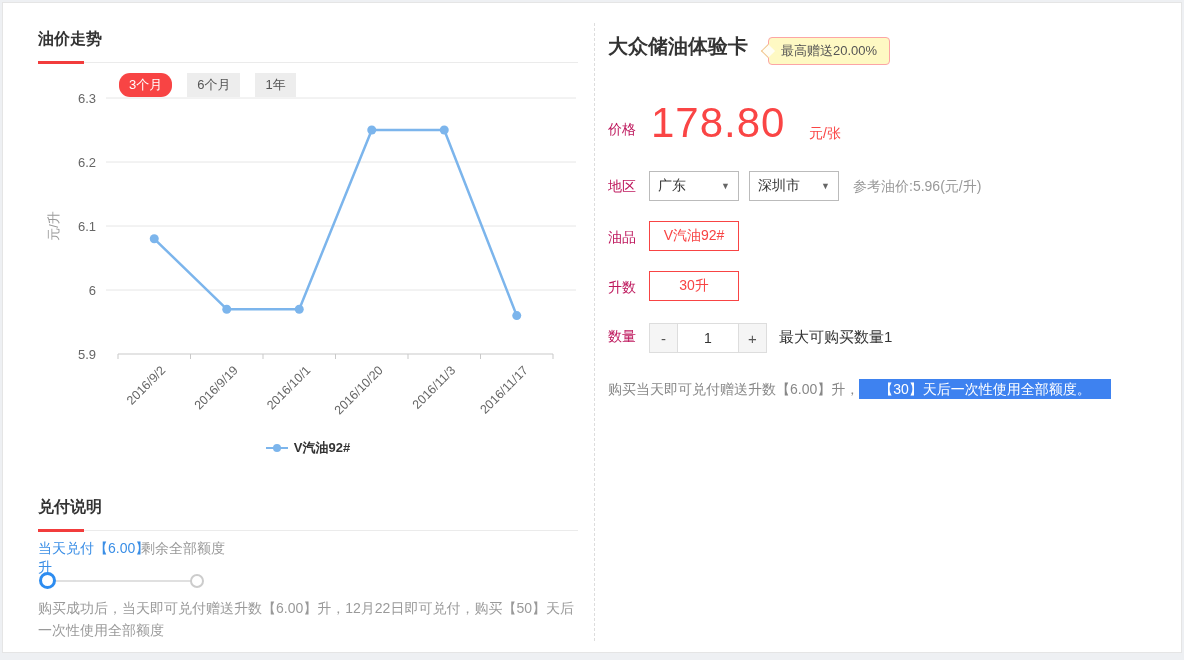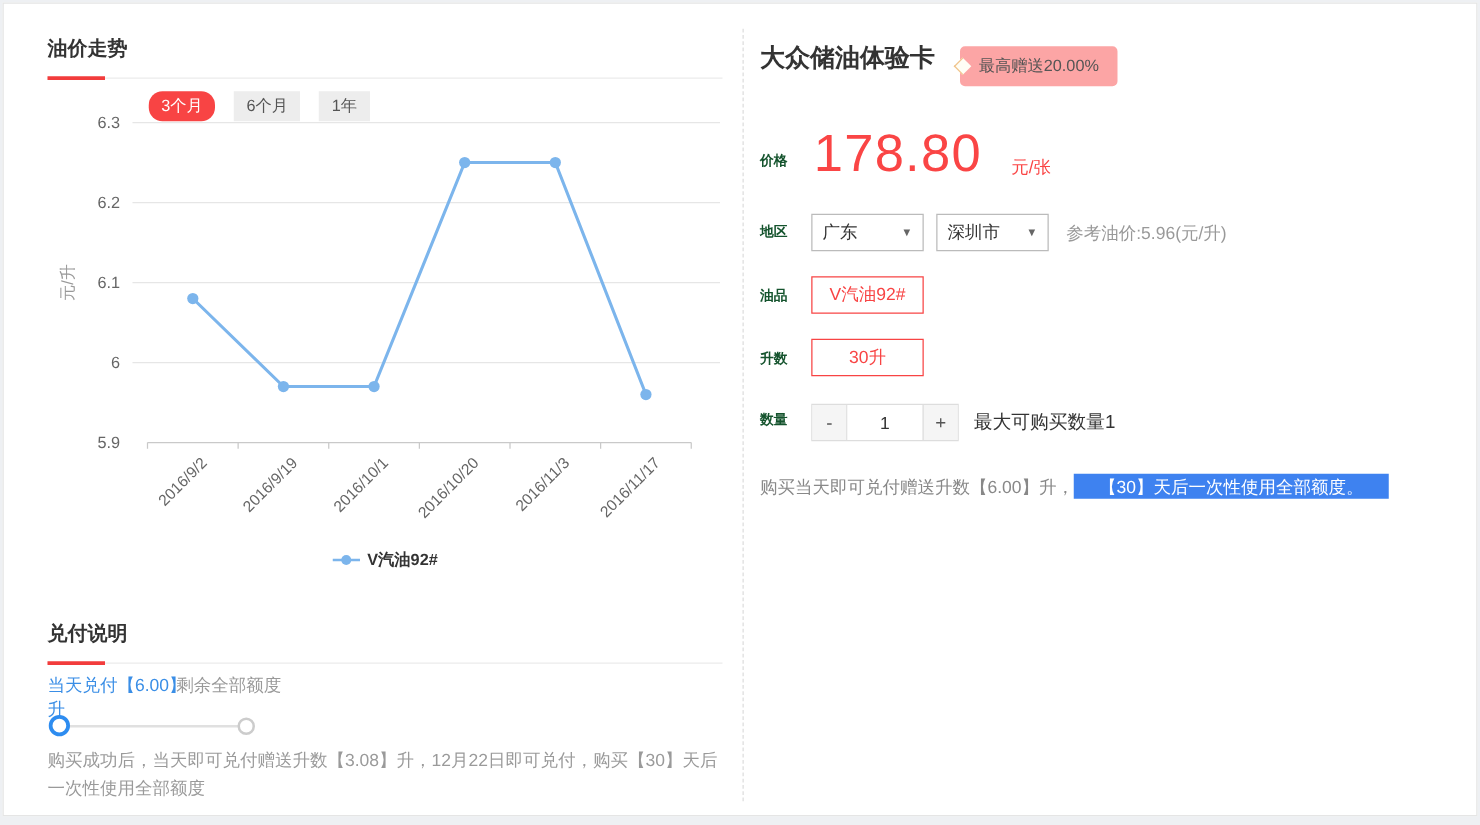--- a/index.html
+++ b/index.html
@@ -37,25 +37,25 @@
   .slider-track { position:absolute; left:43px; top:577px; width:152px; height:2px; background:#e0e0e0; }
   .slider-handle-blue { position:absolute; left:36px; top:569px; width:17px; height:17px; border-radius:50%; background:#fff; border:3px solid #2d8cf0; cursor:pointer; }
   .slider-handle-gray { position:absolute; left:187px; top:571px; width:14px; height:14px; border-radius:50%; background:#fff; border:2px solid #ccc; cursor:pointer; }
   .redeem-desc { position:absolute; left:35px; top:594px; width:542px; font-size:14px; color:#9a9a9a; line-height:22px; }
 
   
   .v-divider { position:absolute; left:591px; top:20px; height:618px; border-left:1px dashed #ddd; }
 
   
   .prod-title { position:absolute; left:605px; top:30px; font-size:20px; font-weight:bold; color:#333; }
-  .badge { position:absolute; left:765px; top:34px; font-size:13px; color:#555; background:#fca5a5; border:3px solid #fca5a5; border-radius:4px; padding:4px 12px; }
+  .badge { position:absolute; left:765px; top:34px; font-size:13px; color:#555; background:#fef9c3; border:1px solid #fca5a5; border-radius:4px; padding:4px 12px; }
   .badge::before { content:''; position:absolute; left:-6px; top:50%; width:9px; height:9px; background:#fffef5;
     border-left:1px solid #f0c48c; border-bottom:1px solid #f0c48c; transform:translateY(-50%) rotate(45deg); }
 
-  .row-label { position:absolute; left:605px; font-size:11px; color:#14532d;font-weight:bold; }
+  .row-label { position:absolute; left:605px; font-size:14px; color:#be185d; }
   .price-num { position:absolute; left:648px; top:96px; font-size:42px; color:#fa4545; letter-spacing:1px; }
   .price-unit { position:absolute; left:806px; top:122px; font-size:14px; color:#fa4545;text-align:right; }
 
   .select-box { position:absolute; top:168px; width:90px; height:30px; border:1px solid #bbb; background:#fff;
     display:flex; align-items:center; justify-content:space-between; padding:0 8px; font-size:14px; color:#333; cursor:pointer; }
   .select-box .caret { font-size:9px; color:#666; }
 
   .red-box { position:absolute; width:90px; height:30px; border:1px solid #f84444; color:#f84444; font-size:14px;
     display:flex; align-items:center; justify-content:center; background:#fff; cursor:pointer; }
 
@@ -143,21 +143,21 @@
   </div>
 
   <div class="abs blue-text" style="left:35px; top:537px;">当天兑付【6.00】</div>
   <div class="abs blue-text" style="left:35px; top:556px;">升</div>
   <div class="abs gray-label" style="left:138px; top:537px;">剩余全部额度</div>
 
   <div class="slider-track"></div>
   <div class="slider-handle-blue"></div>
   <div class="slider-handle-gray"></div>
 
-  <div class="redeem-desc">购买成功后，当天即可兑付赠送升数【3.08】升，12月22日即可兑付，购买【30】天后一次性使用全部额度</div>
+  <div class="redeem-desc">购买成功后，当天即可兑付赠送升数【6.00】升，12月22日即可兑付，购买【50】天后一次性使用全部额度</div>
 
   <div class="v-divider"></div>
 
   <div class="prod-title">大众储油体验卡</div>
   <div class="badge">最高赠送20.00%</div>
 
   <div class="row-label" style="top:118px;">价格</div>
   <div class="price-num">178.80</div>
   <div class="price-unit">元/张</div>
 

